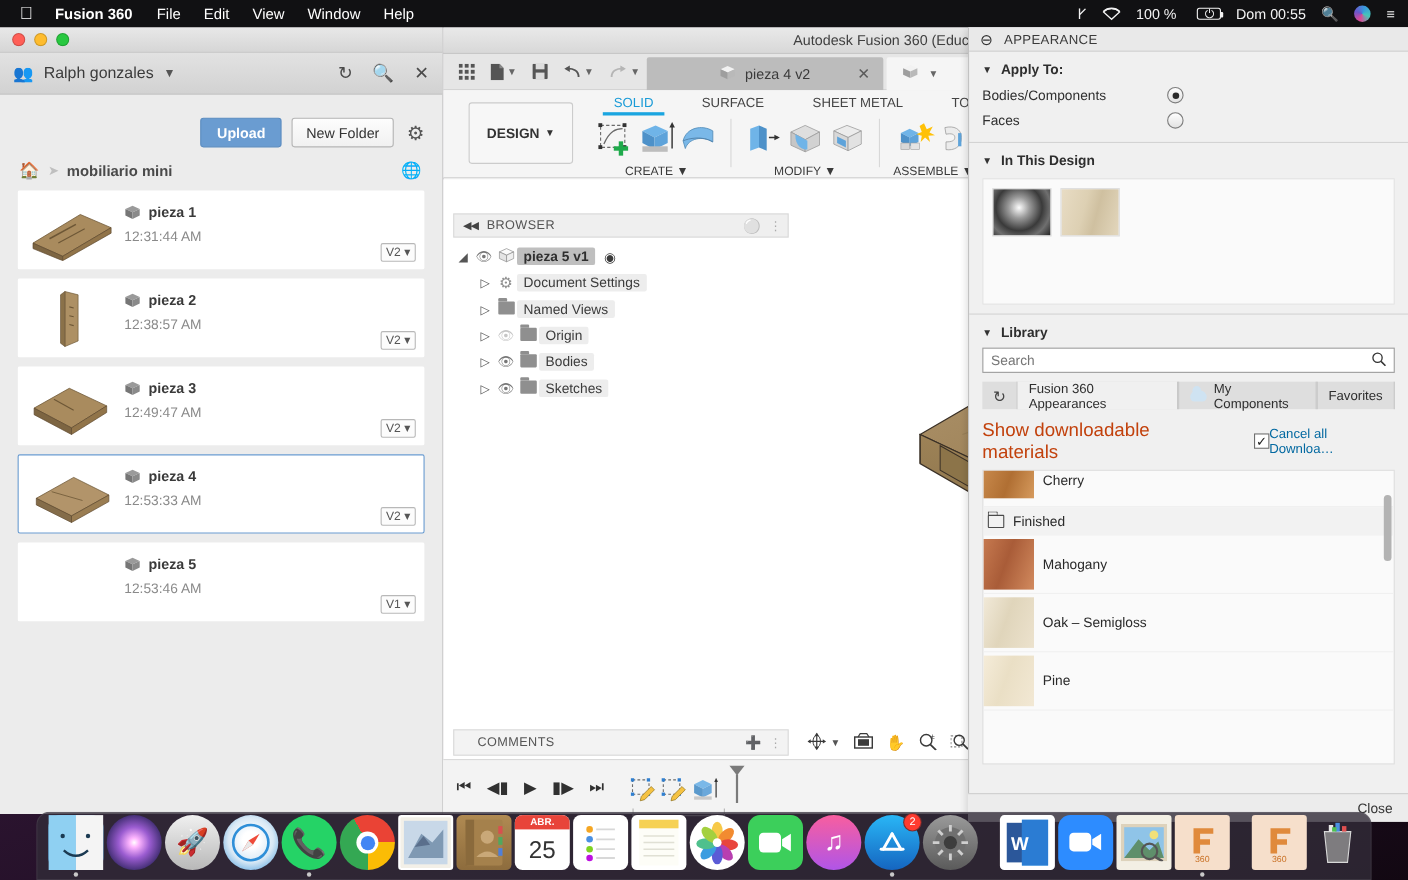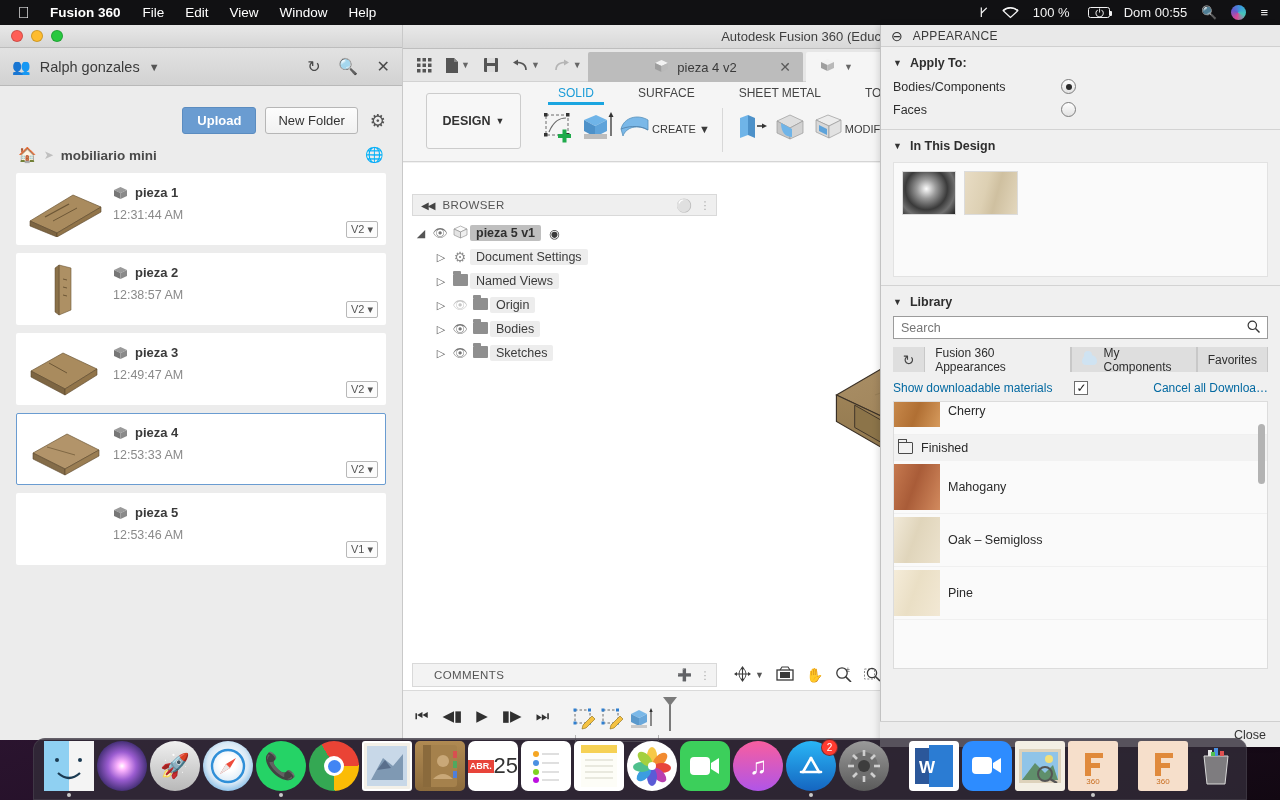--- a/index.html
+++ b/index.html
@@ -127,21 +127,21 @@
     position:absolute; left:23px; top:11px; width:95px; height:56px;
     border:1px solid #ccc; border-radius:3px; background:#f7f7f7;
     display:flex; align-items:center; justify-content:center; font-size:12.5px; font-weight:bold; color:#333;
   }
   .design-box .c{ font-size:9px; margin-left:5px; }
   .tabrow{ position:absolute; left:133px; top:4px; display:flex; align-items:flex-start; }
   .rtab{ font-size:12px; color:#444; padding:0 22px; position:relative; }
   .rtab.active{ color:#1a9bd7; font-weight:normal; }
   .rtab.active:after{ content:""; position:absolute; left:12px; right:12px; bottom:-5px; height:3px; background:#1aa5e0;}
   .grouprow{ position:absolute; left:133px; top:26px; display:flex; align-items:flex-start; }
-  .grp{ display:flex; flex-direction:row; align-items:center; padding:0 6px; position:relative;}
+  .grp{ display:flex; flex-direction:column; align-items:center; padding:0 6px; position:relative;}
   .grp .icons{ display:flex; gap:4px; align-items:flex-end; height:40px; }
   .grp .lbl{ font-size:11px; color:#3a3a3a; margin-top:2px; }
   .grp-sep{ width:1px; background:#d8d8d8; height:44px; margin:0 6px; }
 
   #fusion-main{ position:absolute; top:138px; left:0; width:877px; height:577px; background:#fff; }
 
   
   #browser{ position:absolute; left:9px; top:31px; width:305px; }
   #browser-head{
     height:22px; background:#efefef; border:1px solid #d9d9d9;
@@ -220,21 +220,21 @@
 
   #ap-tabs{ margin:8px 12px 0 12px; height:25px; background:#dedede; display:flex; align-items:stretch; }
   #ap-tabs .refresh{ width:33px; display:flex; align-items:center; justify-content:center; font-size:14px; color:#444;}
   #ap-tabs .tb{ display:flex; align-items:center; gap:6px; padding:0 10px; font-size:12px; color:#2e2e2e;
      border-left:1px solid #c8c8c8; border-right:1px solid #c8c8c8;}
   #ap-tabs .tb.active{ background:#f0f0f0; }
   .cloud{ display:inline-block; width:16px;height:10px; background:#cfe3f2; border-radius:6px 6px 4px 4px; position:relative;}
   .cloud:before{content:"";position:absolute;left:2px;top:-4px;width:8px;height:8px;border-radius:50%;background:#cfe3f2;}
 
   #ap-dl{ display:flex; align-items:center; padding:9px 12px 6px 12px; }
-  #ap-dl .lab{ font-size:12px; color:#0369a1; }
+  #ap-dl .lab{ font-size:17px; color:#c2410c; }
   .chk{ width:14px;height:14px;border:1px solid #6e6e6e; background:#fff; margin-left:22px;
      display:flex; align-items:center; justify-content:center; font-size:12px; color:#222; }
   #ap-dl .cancel{ margin-left:auto; font-size:12px; color:#0369a1; }
 
   #ap-list{
     margin:0 12px; height:268px; background:#fafafa; border:1px solid #dcdcdc;
     overflow:hidden; position:relative;
   }
   .mrow{ display:flex; align-items:center; height:53px; border-bottom:1px solid #f0f0f0; }
   .mrow.sel{ background:#a8a8a8; }
@@ -1019,21 +1019,21 @@
           <path d="M10 34 Q20 24 30 34 Z" fill="#c9a878"></path>
           <rect x="30" y="6" width="4" height="7" fill="#d94f4f"></rect>
           <rect x="30" y="16" width="4" height="7" fill="#4fa85e"></rect>
           <rect x="30" y="26" width="4" height="7" fill="#4f7fd9"></rect>
         </svg>
     </div>
       <div class="run-dot off"></div>
   </div>
 
   <div class="dock-wrap">
-    <div class="dock-ico" style="background:#fff;border-radius:7px;flex-direction:row;overflow:hidden;">
+    <div class="dock-ico" style="background:#fff;border-radius:7px;flex-direction:column;overflow:hidden;">
       <div style="width:100%;background:#e8443a;color:#fff;font-size:9px;text-align:center;line-height:13px;font-weight:bold;">ABR.</div>
       <div style="flex:1;display:flex;align-items:center;justify-content:center;color:#333;font-size:22px;">25</div>
     </div>
       <div class="run-dot off"></div>
   </div>
 
   <div class="dock-wrap">
     <div class="dock-ico" style="background:#fff;border-radius:7px;">
       <svg width="34" height="40" viewBox="0 0 34 40">
           <rect width="34" height="40" fill="#fff"></rect>

